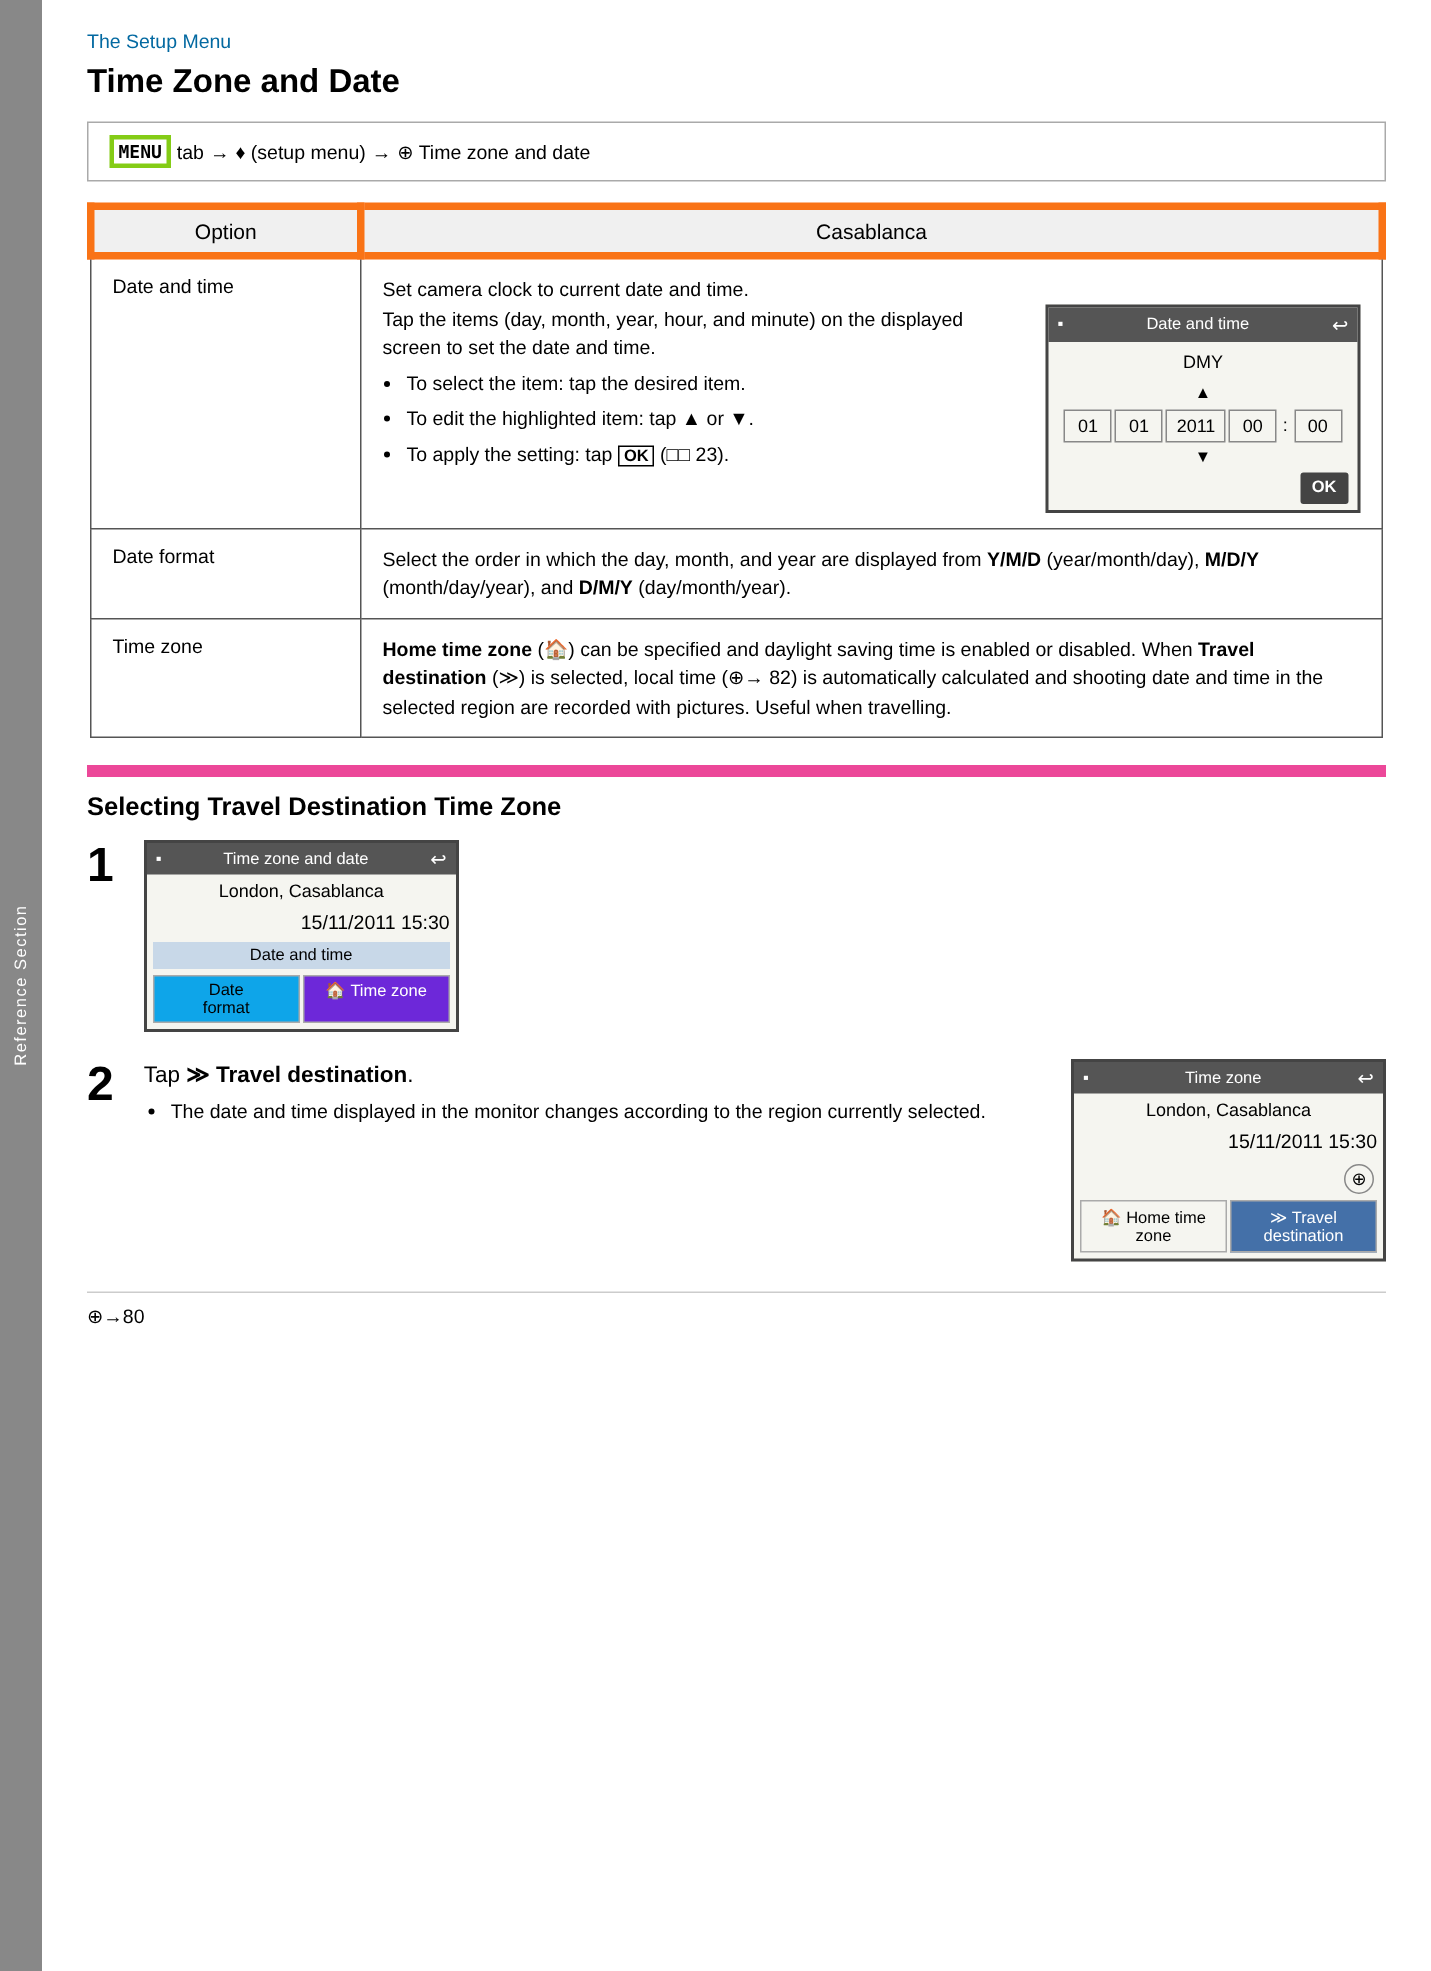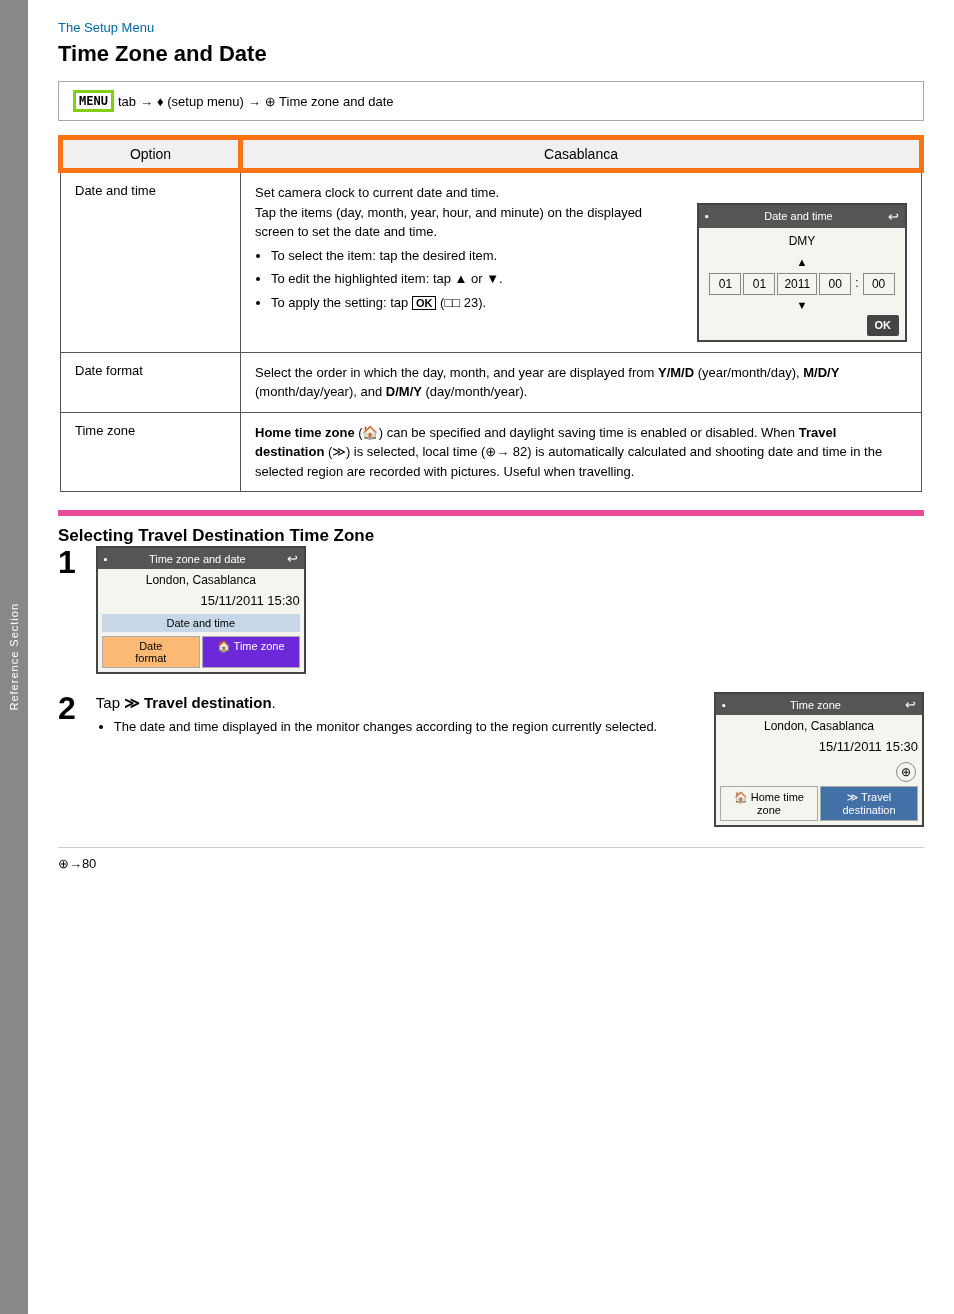--- a/index.html
+++ b/index.html
@@ -217,21 +217,22 @@
     }
 
     
     .bold { font-weight: bold; }
 
     
     .section-heading {
       font-size: 17px;
       font-weight: bold;
       margin-top: 8px;
-      border-top: 6px solid #ec4899;
+      margin-bottom: 12px;
+      border-top: 8px solid #ec4899;
       padding-top: 10px;
     }
 
     
     .step-row {
       display: flex;
       gap: 20px;
       margin-bottom: 18px;
       align-items: flex-start;
     }
@@ -304,21 +305,21 @@
     }
 
     .cam2-bottom-row {
       display: flex;
       margin: 0 4px 4px 4px;
       gap: 2px;
     }
 
     .cam2-btn {
       flex: 1;
-      background: #fdba74;
+      background: #0ea5e9;
       border: 1px solid #aaa;
       text-align: center;
       padding: 3px 2px;
       font-size: 11px;
     }
 
     .cam2-btn.selected {
       background: #6d28d9;
       color: #fff;
     }

